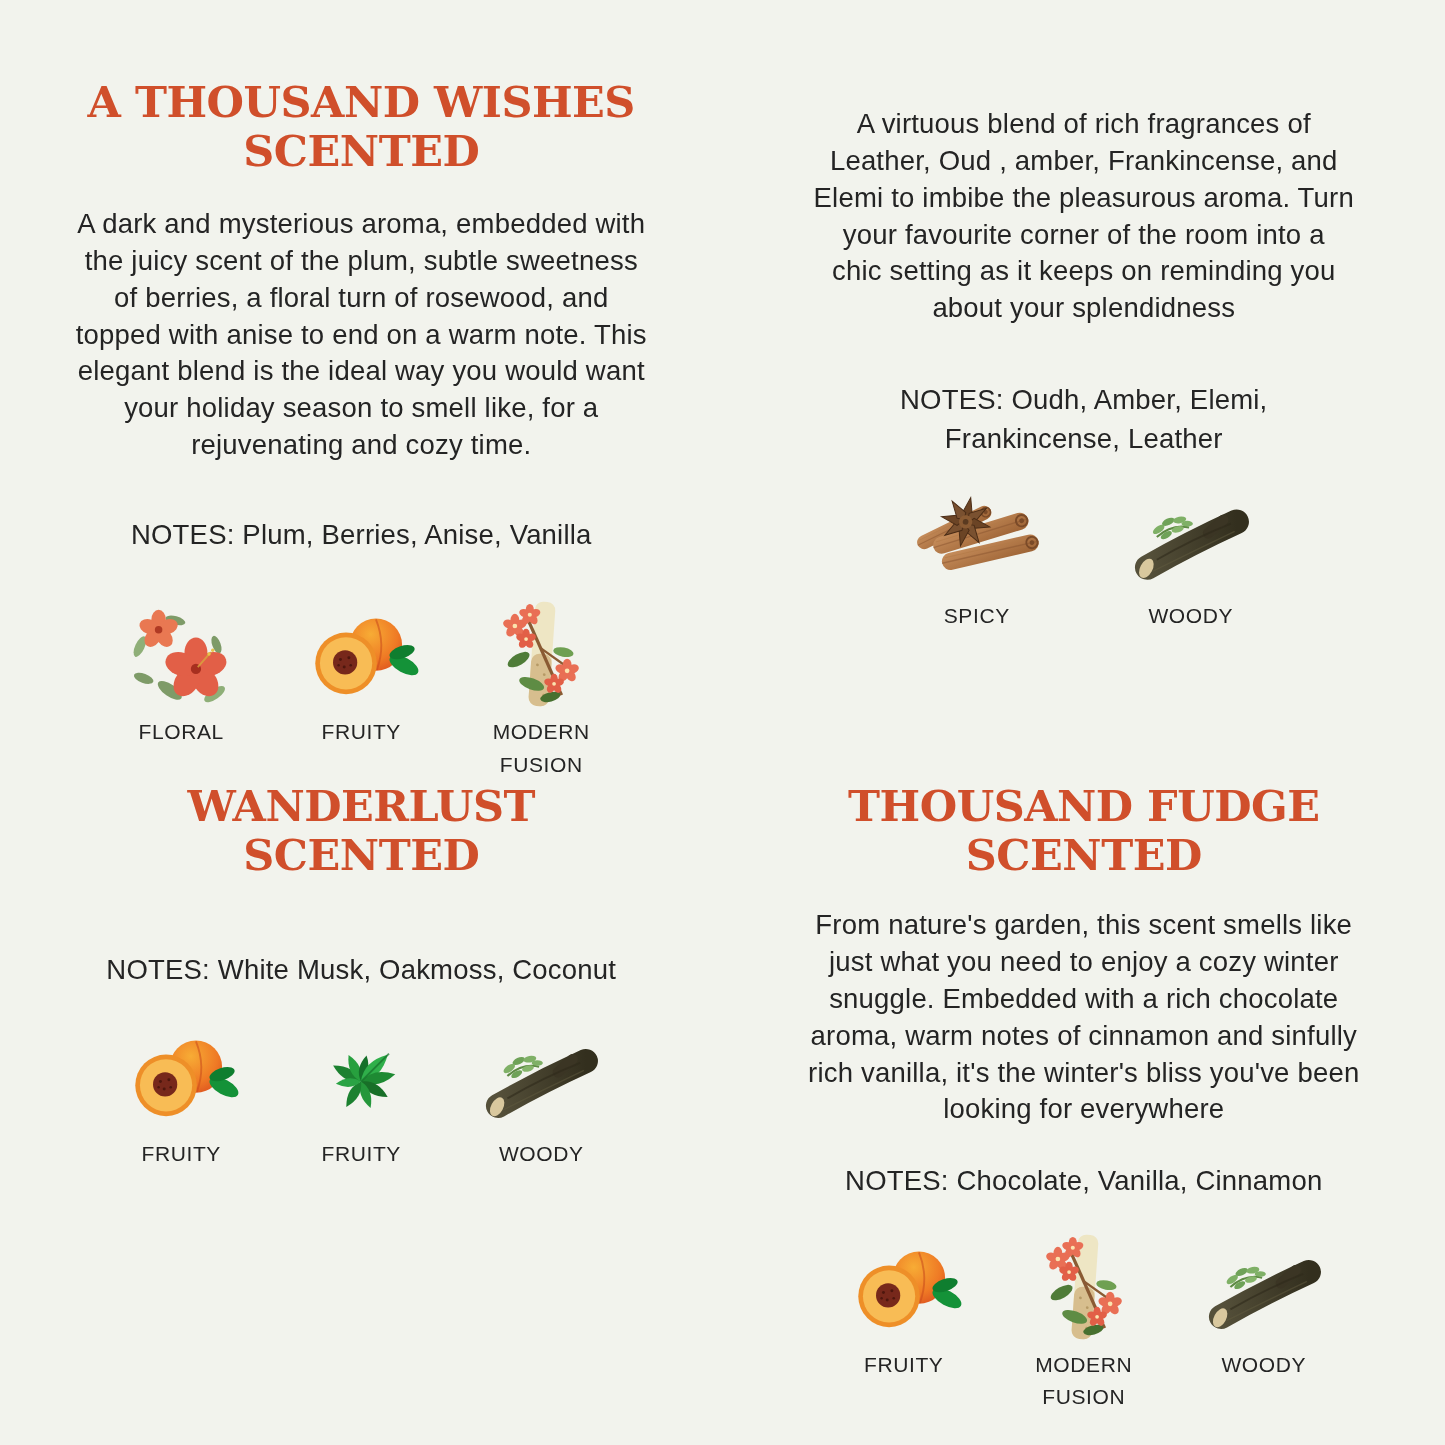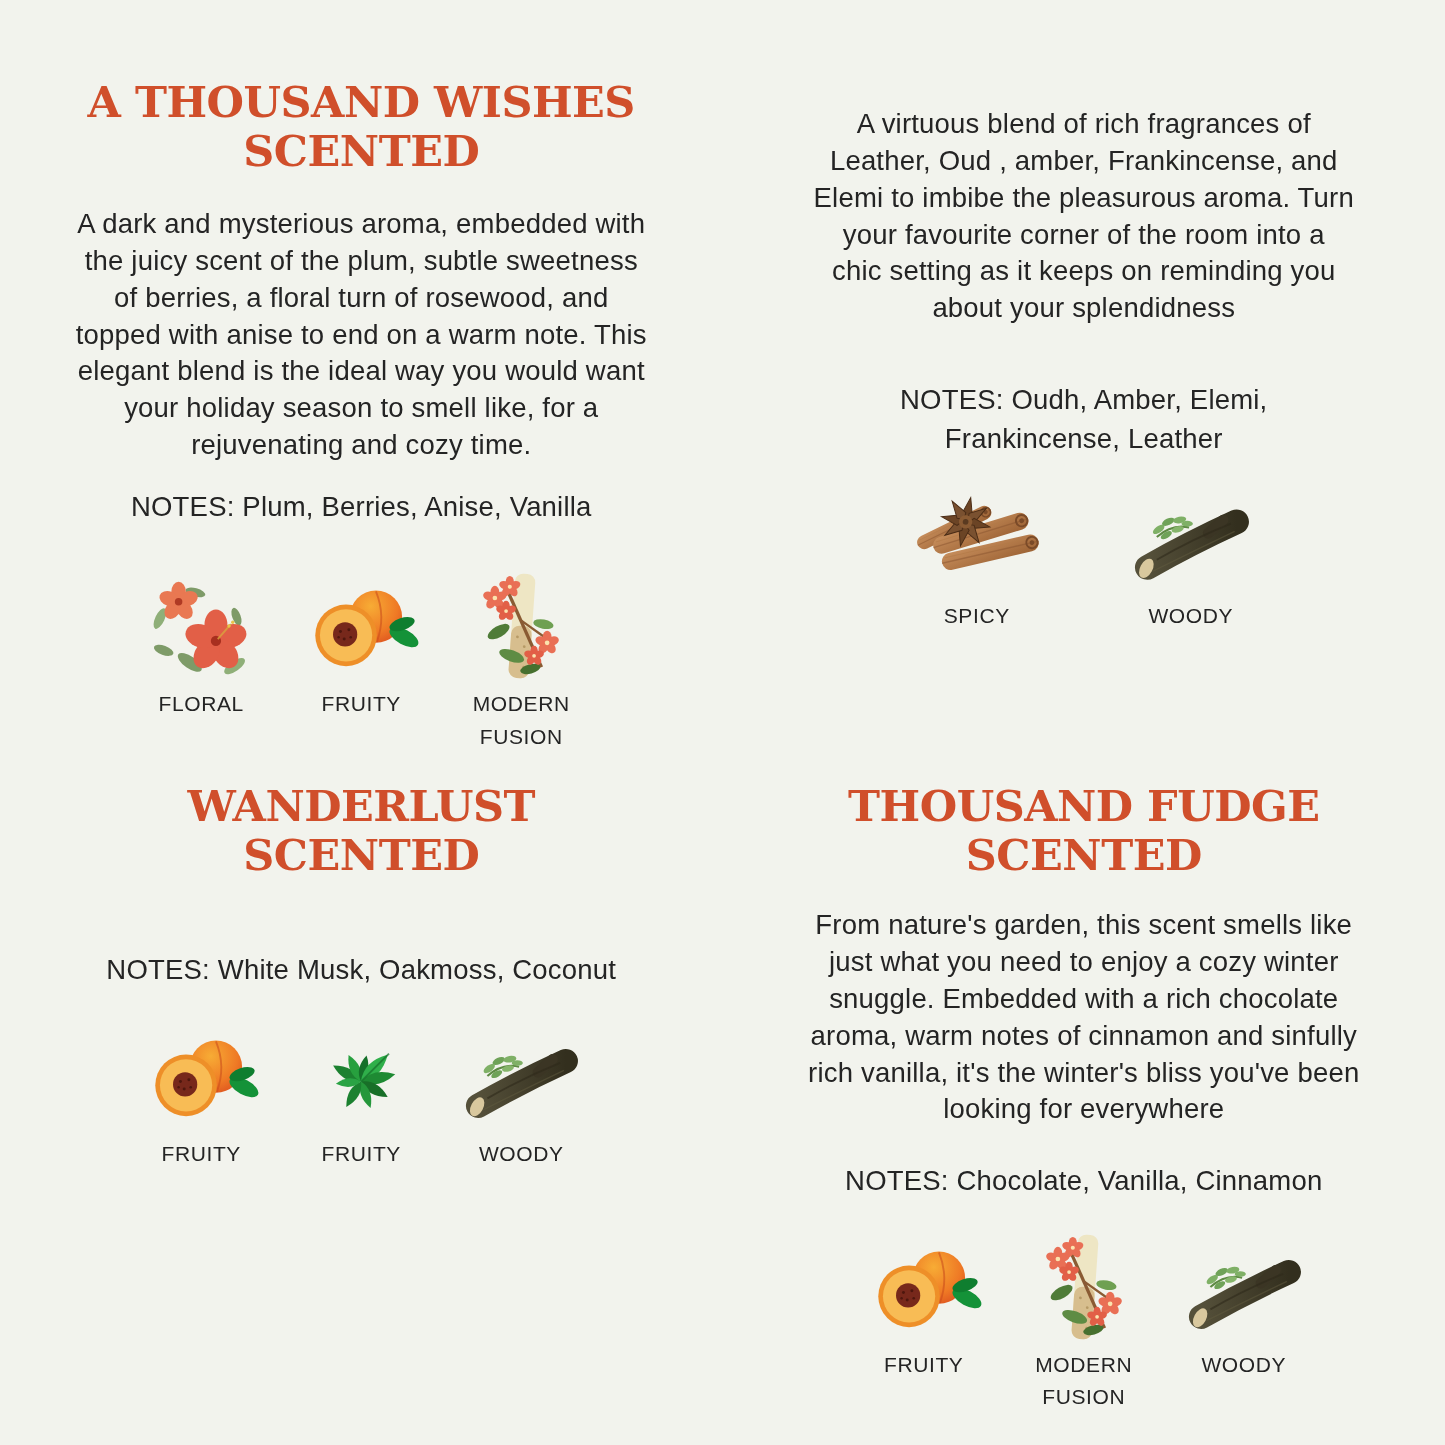--- a/index.html
+++ b/index.html
@@ -33,35 +33,35 @@
   .c1 .title, .c2 .title { min-height:100px; }
   p { margin:0; }
   .desc {
     margin-top:28px;
     font-size:27.5px;
     line-height:1.34;
     letter-spacing:0.2px;
     white-space:pre-line;
   }
   .notes {
-    margin-top:24px;
+    margin-top:52px;
     font-size:27.5px;
     line-height:1.4;
     letter-spacing:0.2px;
     white-space:pre-line;
   }
   .c2 .notes { margin-top:54px; }
   .c3 .notes { margin-top:72px; }
   .c4 .notes { margin-top:34px; }
   .icons {
     margin-top:42px;
     display:flex;
     justify-content:center;
     align-items:flex-start;
-    gap:4px;
+    gap:24px;
   }
   .c2 .icons { margin-top:22px; gap:34px; }
   .c3 .icons, .c4 .icons { margin-top:28px; }
   .scent { width:156px; display:flex; flex-direction:column; align-items:center; }
   .c2 .scent { width:180px; }
   .art { height:114px; display:flex; align-items:flex-end; justify-content:center; }
   .art svg { width:150px; height:112px; }
   .c2 .art svg { width:174px; height:114px; }
   .lbl {
     margin-top:6px;

